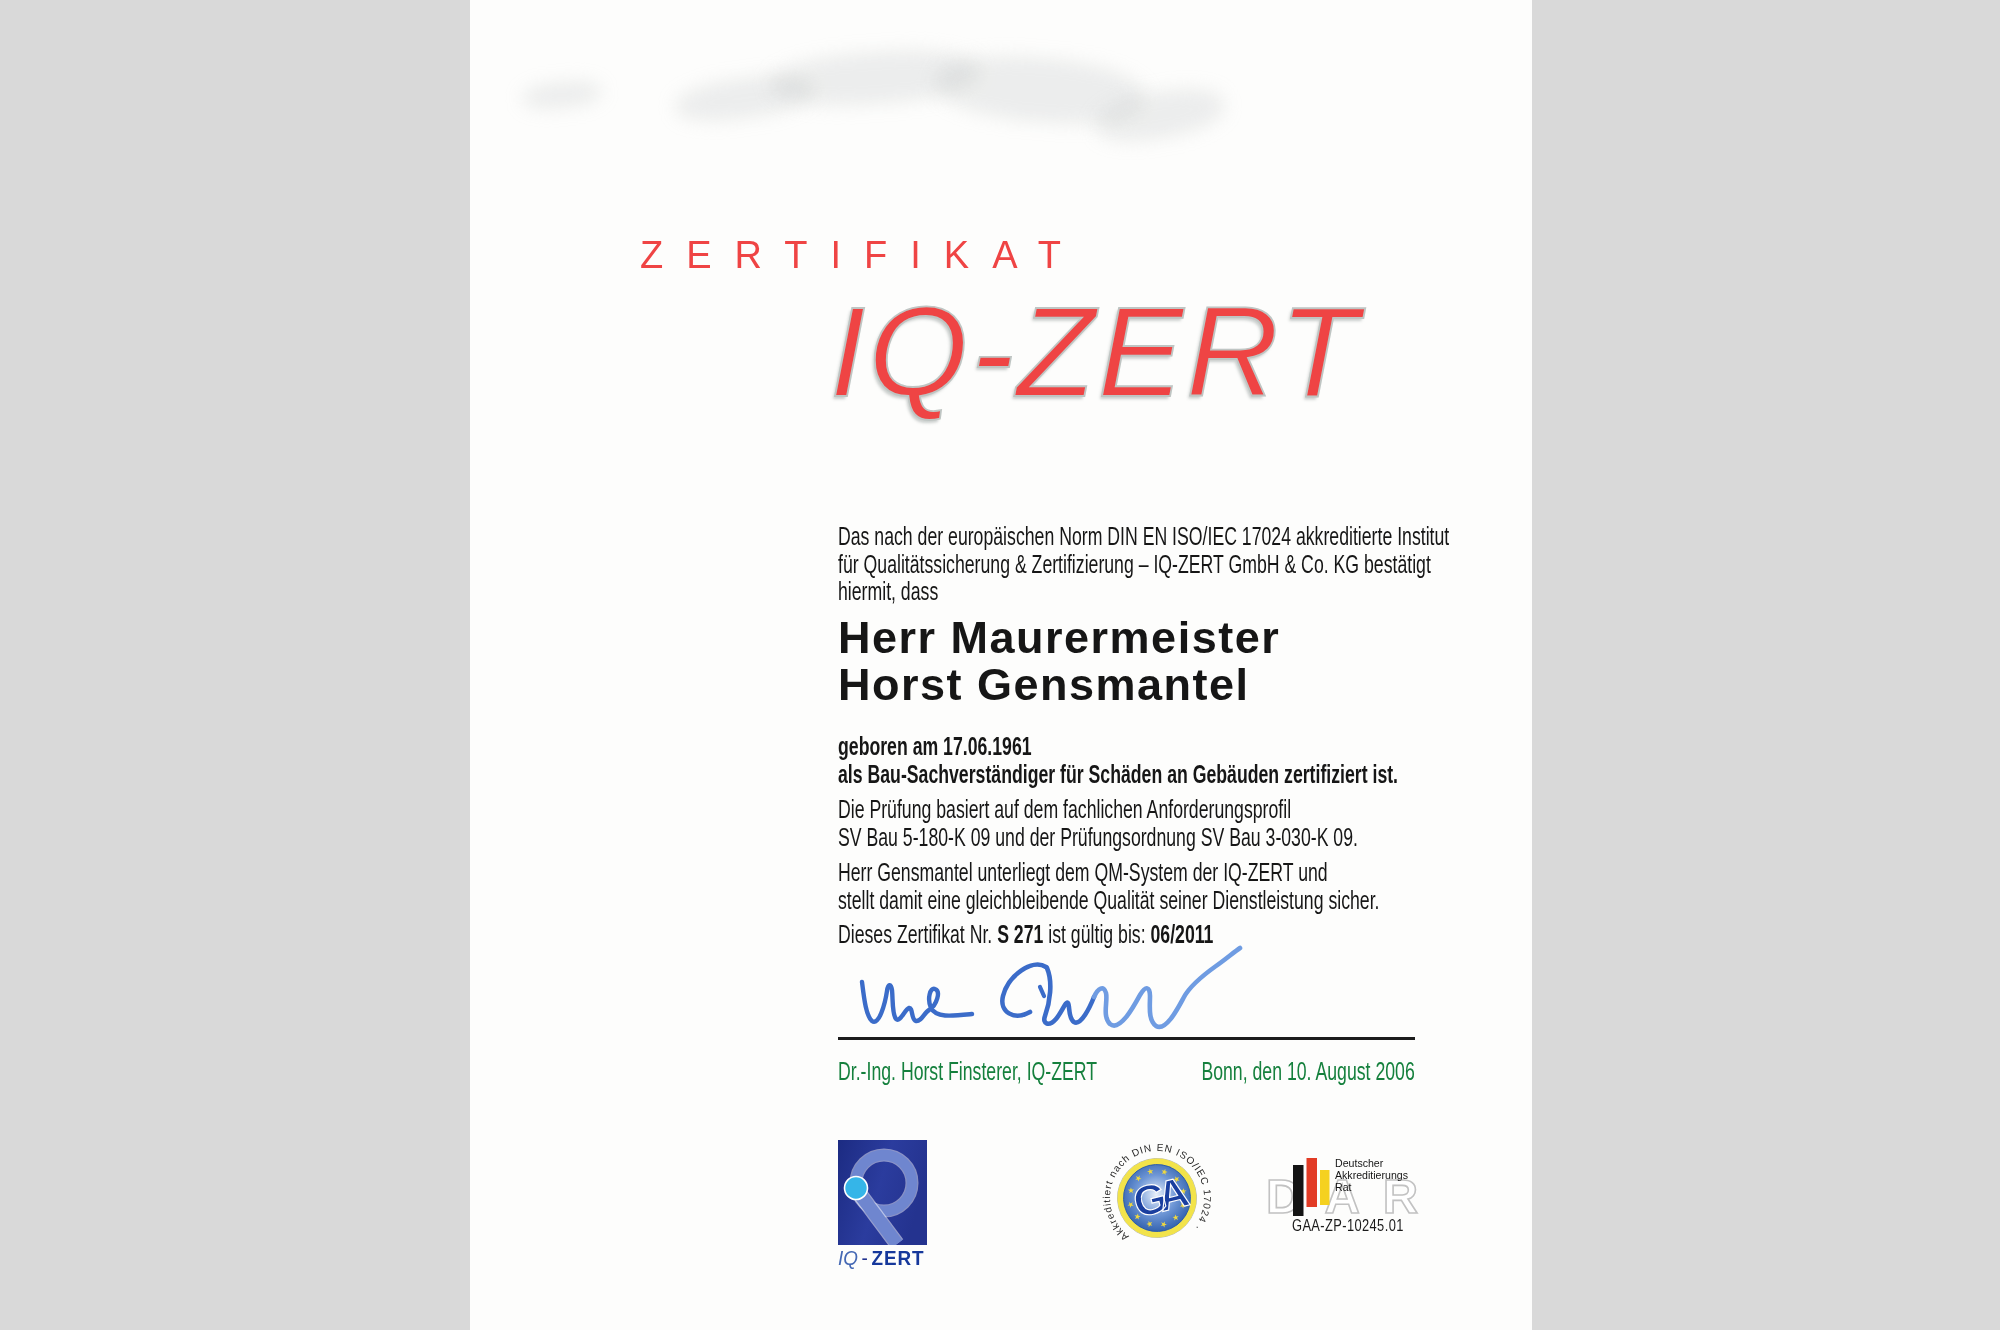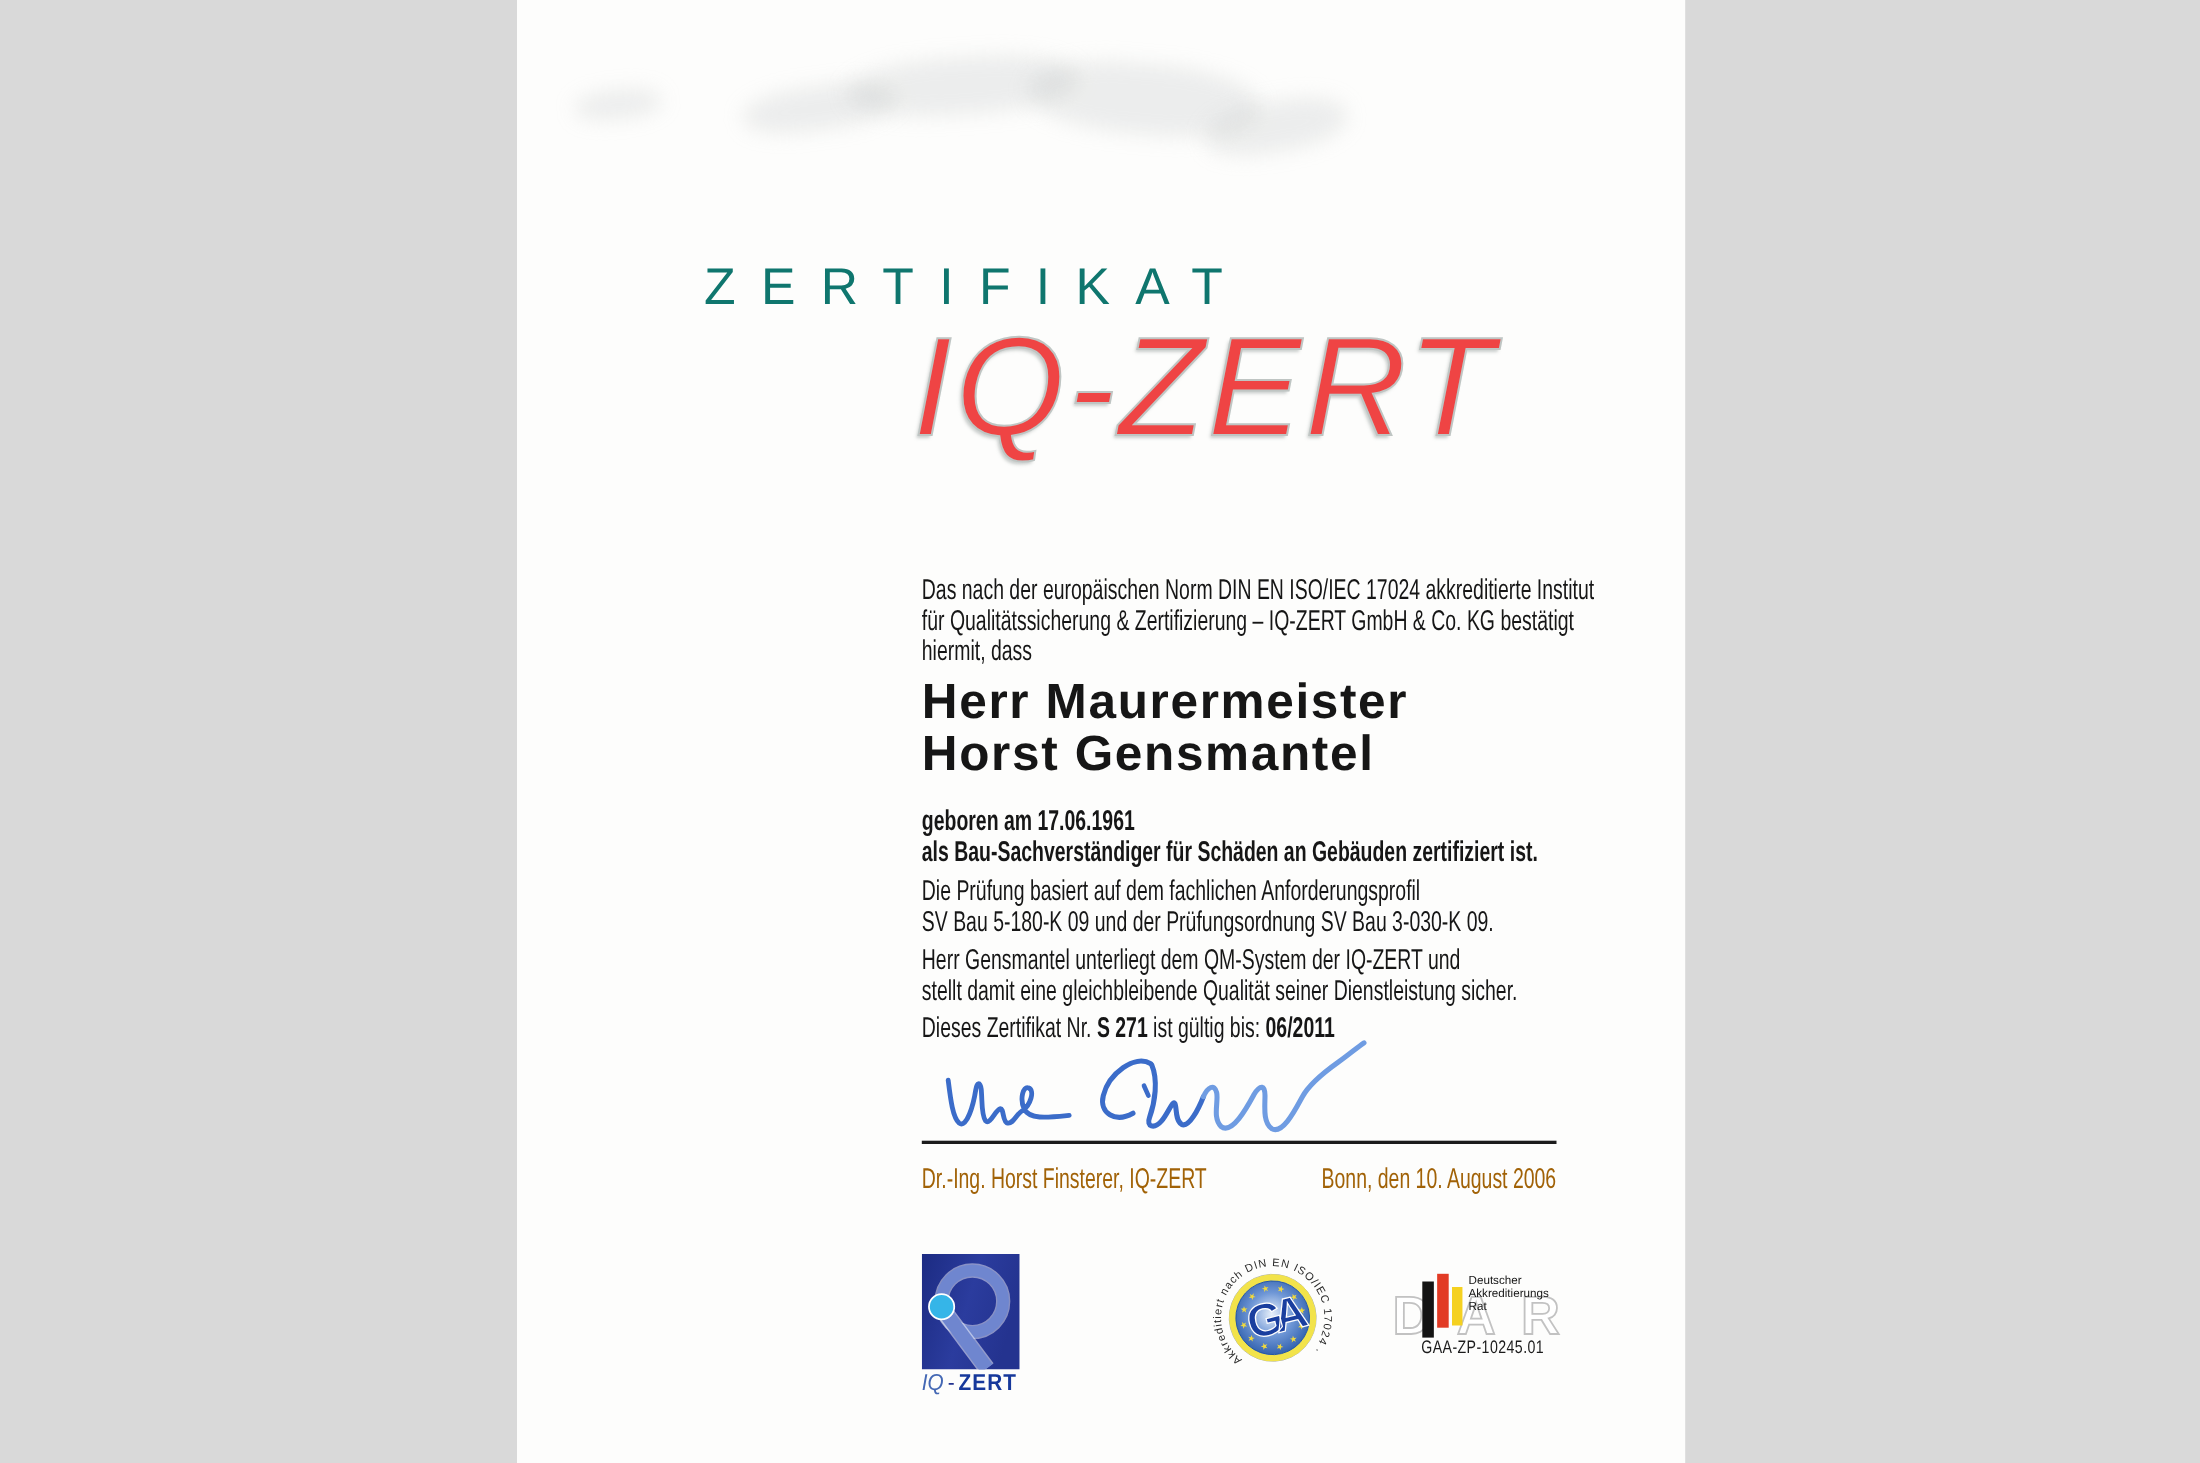--- a/index.html
+++ b/index.html
@@ -7,39 +7,39 @@
   .stage{position:relative;width:2000px;height:1330px;background:#d9d9d9;}
   .page{position:absolute;left:470px;top:0;width:1062px;height:1330px;background:#fdfdfc;color:#1a1a1a;}
   
   .ghost{position:absolute;background:rgba(176,182,181,.22);filter:blur(9px);border-radius:45%;}
   .g0{left:52px;top:82px;width:80px;height:26px;transform:rotate(-6deg);}
   .g1{left:205px;top:78px;width:140px;height:40px;transform:rotate(-8deg);}
   .g2{left:300px;top:52px;width:210px;height:52px;transform:rotate(-4deg);}
   .g3{left:465px;top:58px;width:210px;height:64px;transform:rotate(5deg);}
   .g4{left:625px;top:92px;width:130px;height:46px;transform:rotate(-10deg);}
   
-  .heading{position:absolute;left:170px;top:236px;font-size:47px;line-height:1;letter-spacing:23px;
-    color:#0f766e;white-space:nowrap;}
+  .heading{position:absolute;left:170px;top:236px;font-size:38px;line-height:1;letter-spacing:23px;
+    color:#ef4444;white-space:nowrap;}
   
   .watermark{position:absolute;left:360px;top:282px;font-size:128px;line-height:1.1;font-style:italic;
     font-weight:500;letter-spacing:3px;white-space:nowrap;color:#ef4444;
     -webkit-text-stroke:1.8px #bfc5c3;text-shadow:-2px 3px 3px rgba(140,149,146,.45);}
   
   .cond{transform:scaleX(0.68);transform-origin:0 0;white-space:nowrap;}
   .block{position:absolute;left:368px;font-size:26px;line-height:27.5px;color:#161616;}
   .b{font-weight:bold;}
   .intro{top:523px;}
   .namebk{top:614px;font-size:45px;line-height:47px;font-weight:bold;letter-spacing:1.5px;white-space:nowrap;}
   .born{top:733px;font-weight:bold;}
   .exam{top:796px;}
   .qm{top:859px;}
   .validity{top:921px;}
   .sigsvg{position:absolute;left:370px;top:945px;width:420px;height:100px;}
   .rule{position:absolute;left:368px;top:1037px;width:577px;height:2.5px;background:#1c1c1c;}
-  .signrow{position:absolute;left:368px;top:1056px;width:577px;height:30px;font-size:26px;color:#a16207;}
+  .signrow{position:absolute;left:368px;top:1056px;width:577px;height:30px;font-size:26px;color:#15803d;}
   .signer{position:absolute;left:0;top:0;transform:scaleX(0.68);transform-origin:0 0;white-space:nowrap;}
   .pdate{position:absolute;right:0;top:0;transform:scaleX(0.68);transform-origin:100% 0;white-space:nowrap;}
   
   .iqsvg{position:absolute;left:368px;top:1140px;width:89px;height:105px;}
   .iqcaption{position:absolute;left:368px;top:1246px;font-size:21px;white-space:nowrap;
     transform:scaleX(0.9);transform-origin:0 0;}
   .iqcaption .iqi{font-style:italic;font-weight:500;color:#4468b4;}
   .iqcaption .sep{color:#22328f;margin:0 4px;}
   .iqcaption .zert{font-weight:bold;color:#16389b;letter-spacing:1px;}
   .gasvg{position:absolute;left:627px;top:1138px;width:120px;height:120px;}

